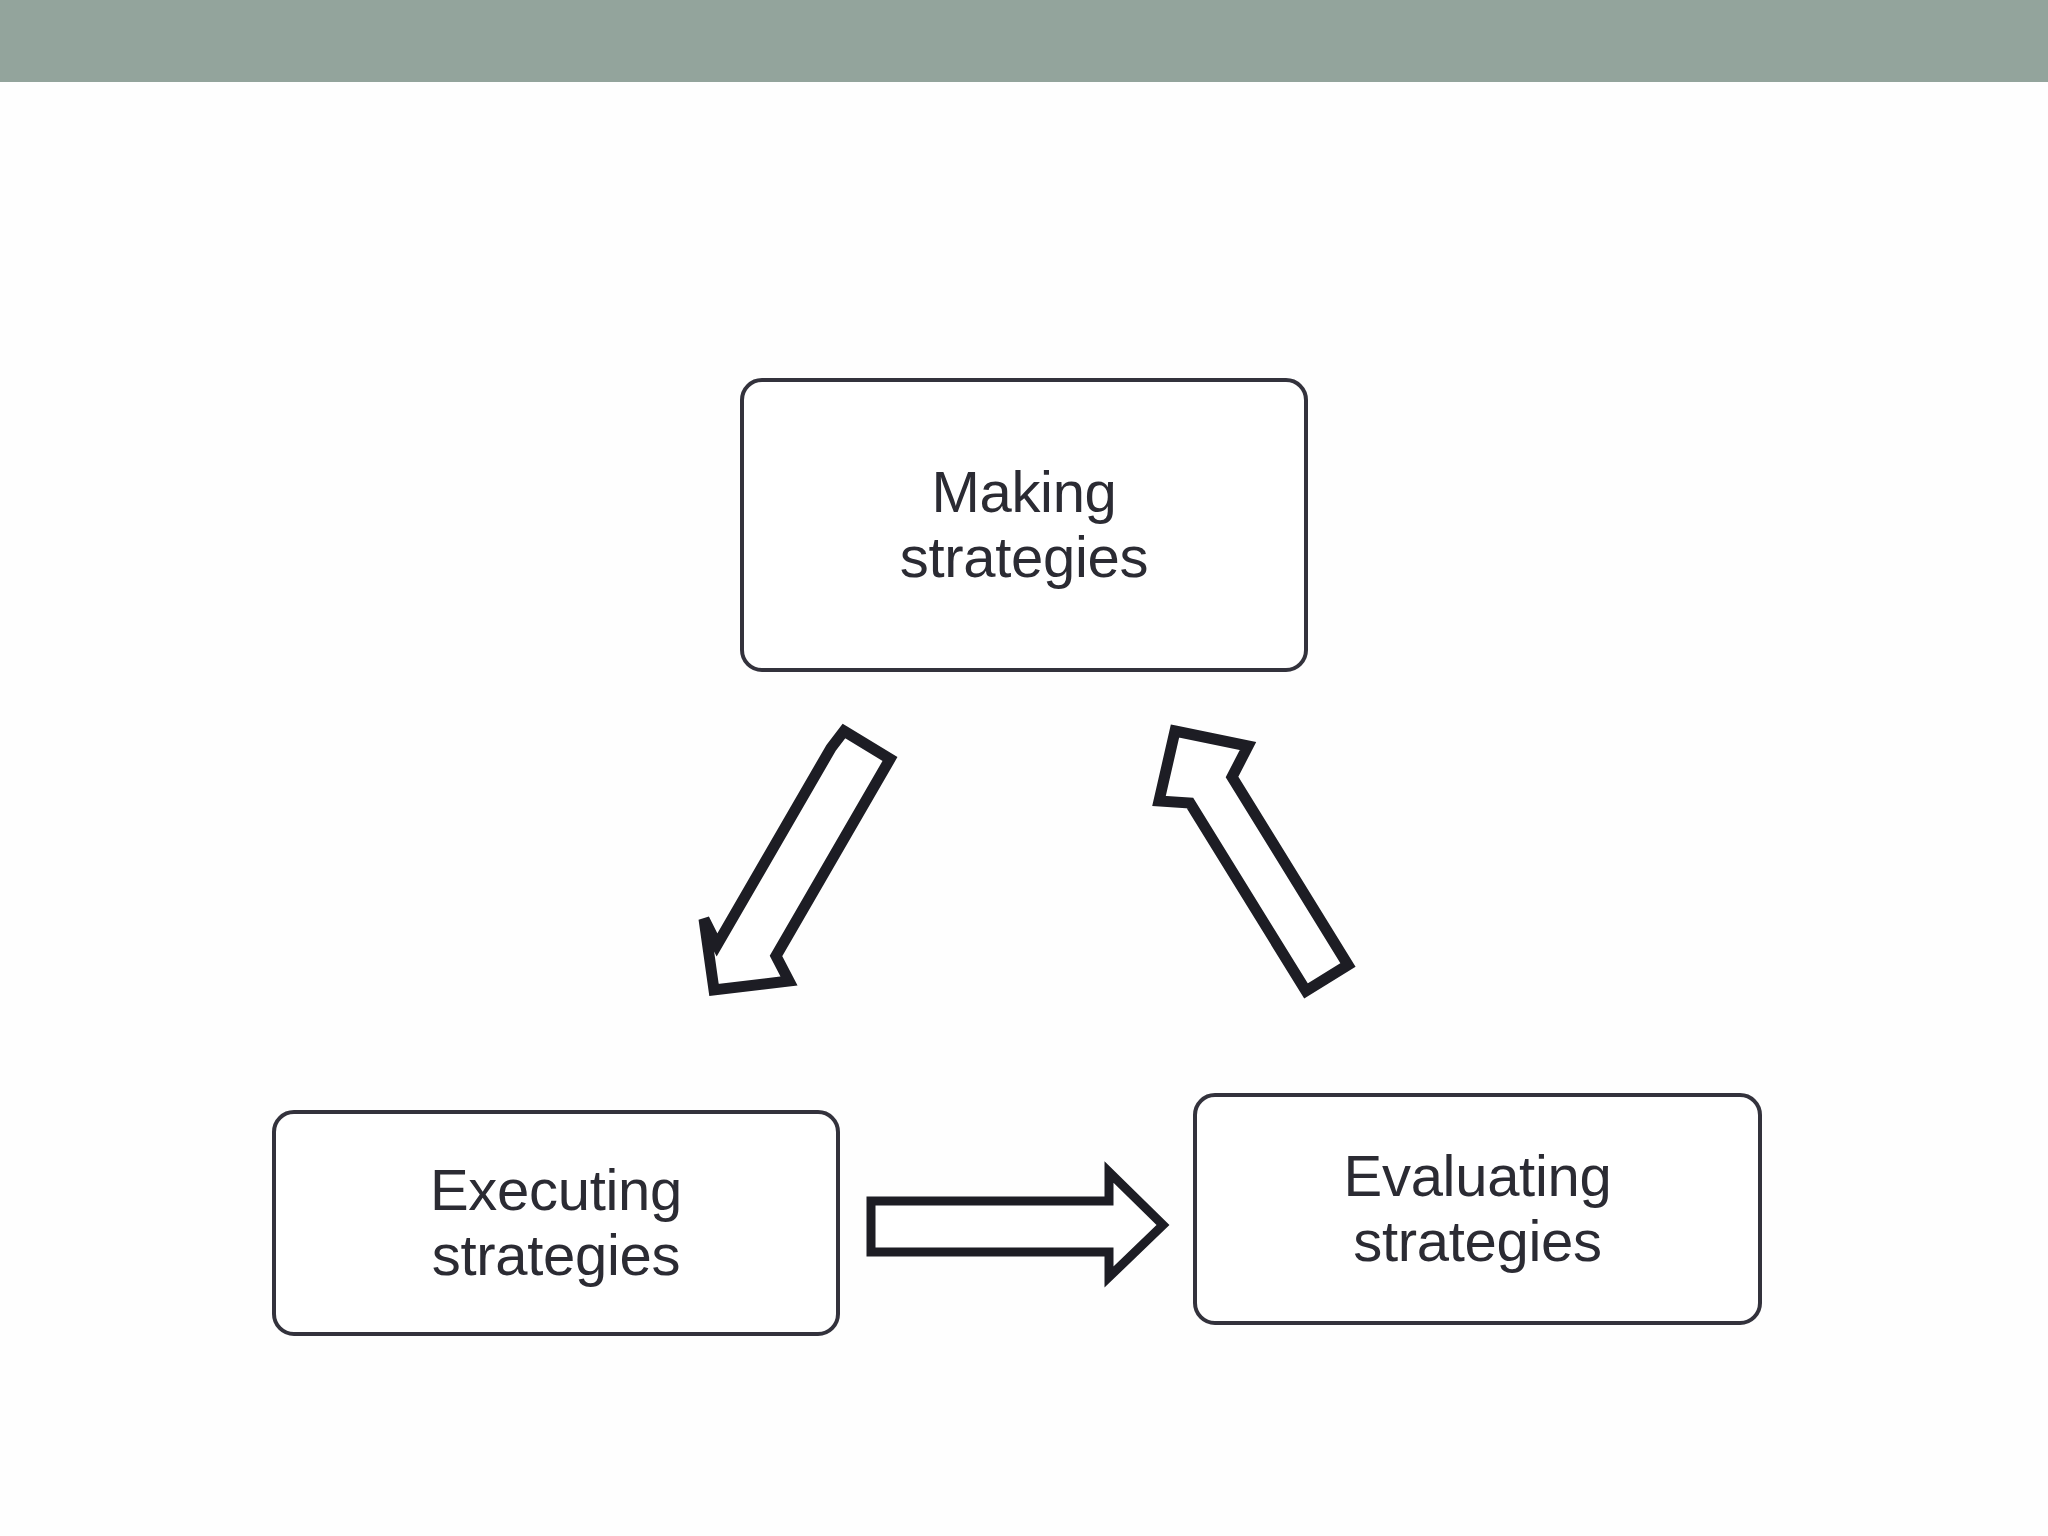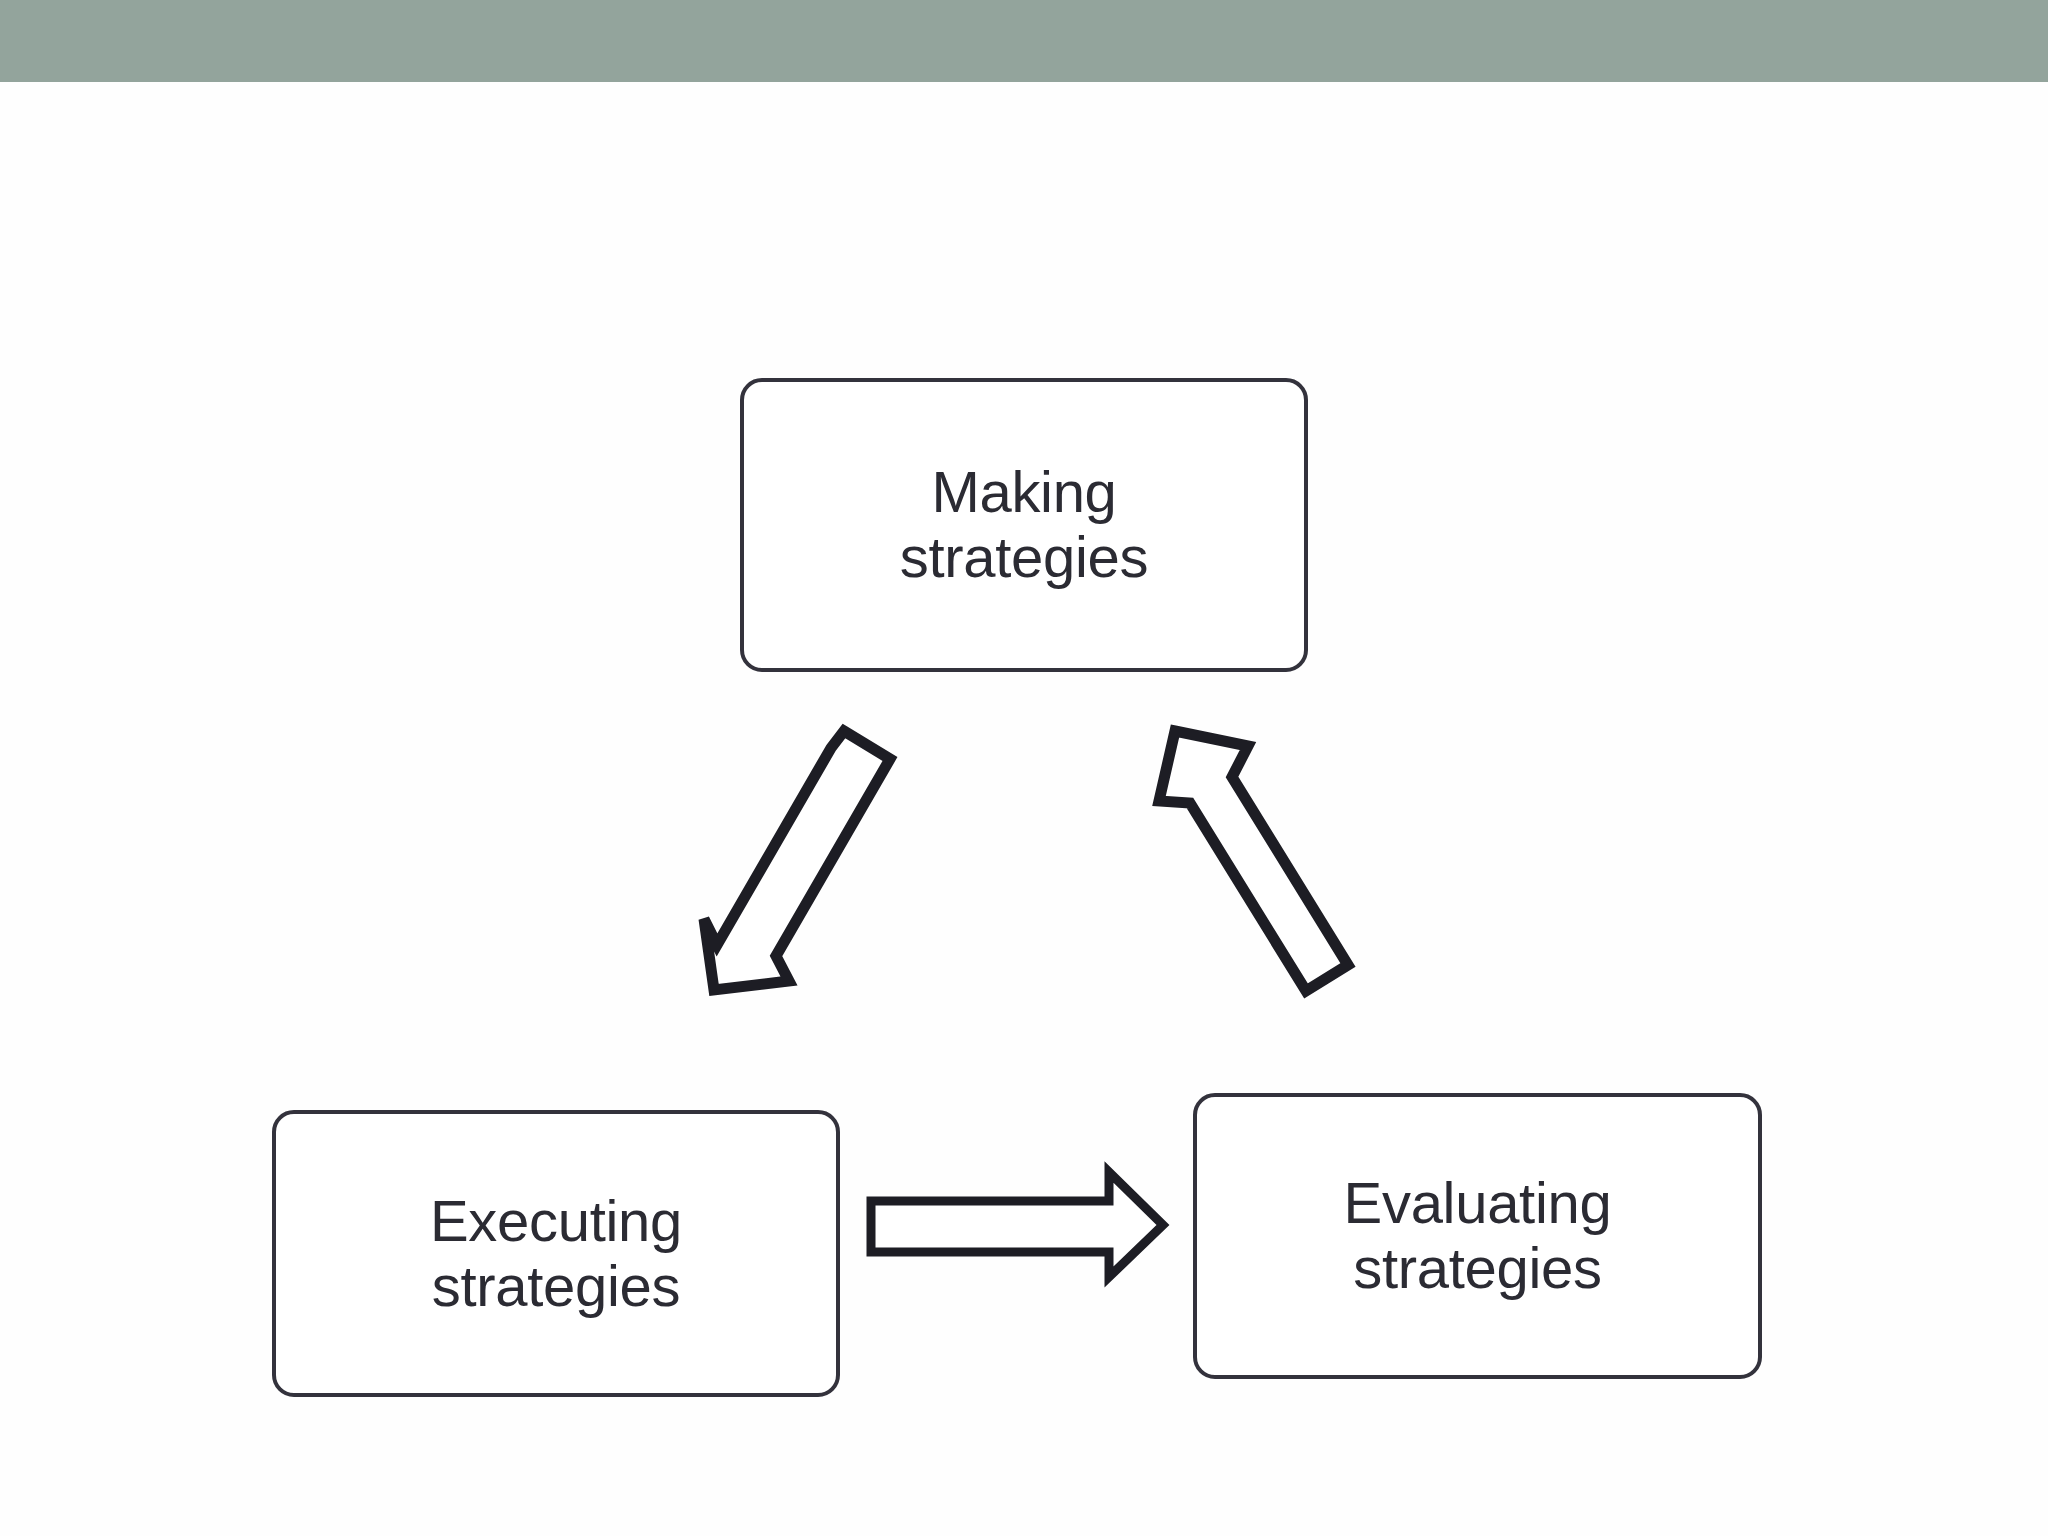--- a/index.html
+++ b/index.html
@@ -55,22 +55,22 @@
   .node-label {
     color: #2b2b33;
     font-size: 58px;
     line-height: 1.12;
     letter-spacing: -0.3px;
     white-space: pre-line;
     font-weight: 400;
   }
 
   #node-making    { left: 740px;  top: 356px;  width: 568px; height: 294px; }
-  #node-executing { left: 272px;  top: 1088px; width: 568px; height: 287px; }
-  #node-evaluating{ left: 1193px; top: 1071px; width: 569px; height: 286px; }
+  #node-executing { left: 272px;  top: 1088px; width: 568px; height: 226px; }
+  #node-evaluating{ left: 1193px; top: 1071px; width: 569px; height: 232px; }
 
   .arrow-svg {
     position: absolute;
     overflow: visible;
   }
   .arrow-shape {
     fill: #ffffff;
     stroke: #1d1d24;
     stroke-width: 11;
     stroke-linejoin: miter;

